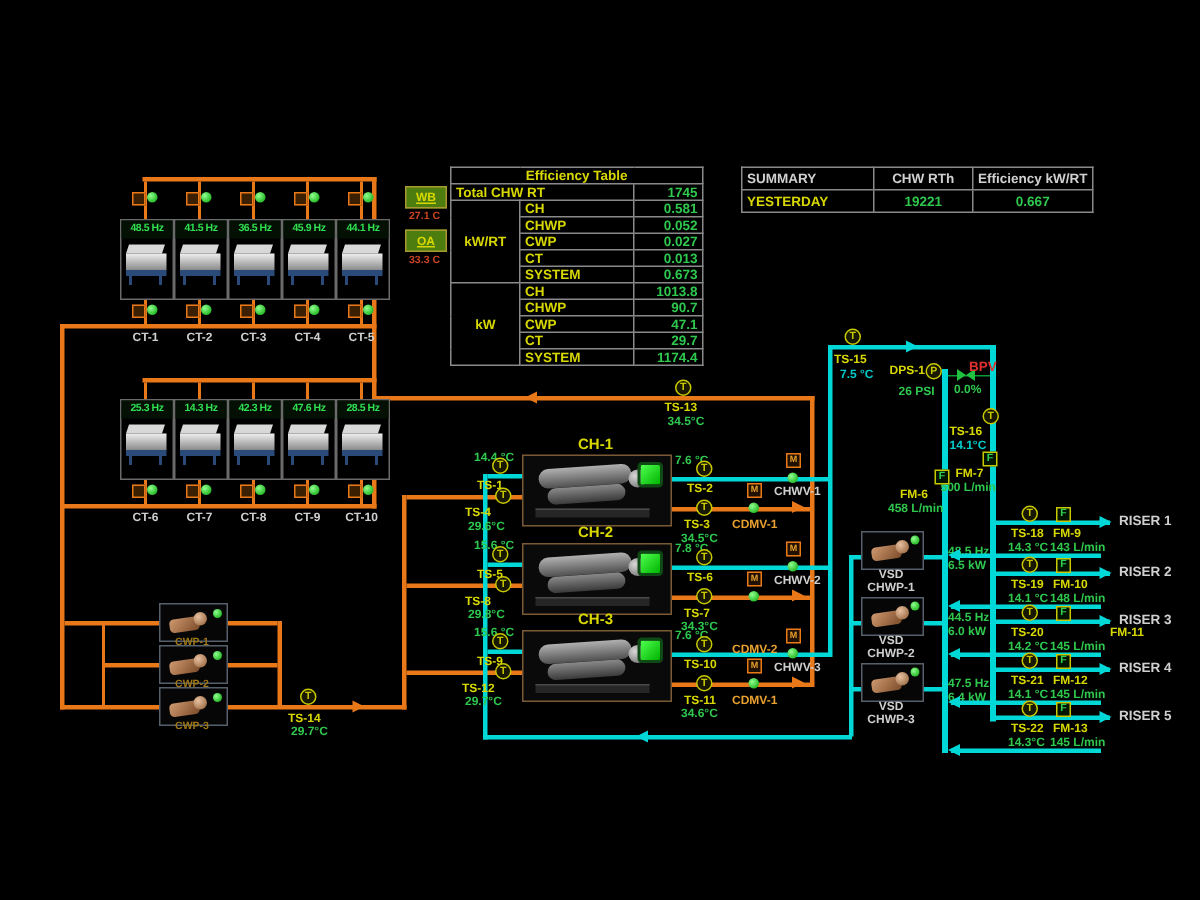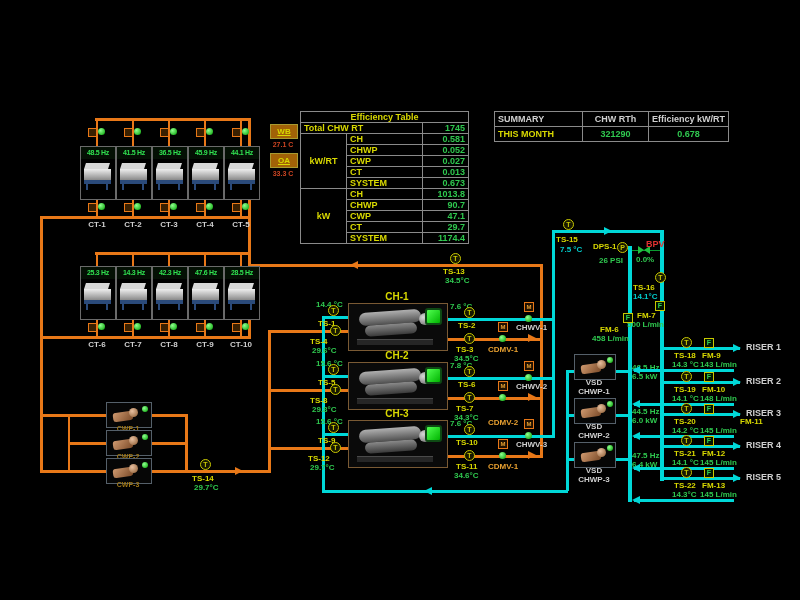--- a/index.html
+++ b/index.html
@@ -54,21 +54,21 @@
   table.scada{border-collapse:collapse;background:#000;}
   table.scada td{border:1px solid #8a8a8a;padding:0 3px;height:10px;
       font:bold 9px/10px "Liberation Sans",sans-serif;white-space:nowrap;}
   td.th{color:#d8d800;text-align:center;}
   td.yl{color:#d8d800;}
   td.ylc{color:#d8d800;text-align:center;}
   td.gv{color:#2fc84f;text-align:right;}
   td.gvc{color:#2fc84f;text-align:center;}
   td.wh{color:#d0d0d0;}
   td.whc{color:#d0d0d0;text-align:center;}
-  .wbox{position:absolute;width:26px;height:13px;border:1px solid #a89a30;background:#a16207;
+  .wbox{position:absolute;width:26px;height:13px;border:1px solid #a89a30;background:#4d7c0f;
       color:#d8d800;font:bold 8px/13px "Liberation Sans",sans-serif;text-align:center;text-decoration:underline;}
   .bow-l{position:absolute;width:0;height:0;border-left:6px solid #20c040;border-top:4px solid transparent;border-bottom:4px solid transparent;}
   .bow-r{position:absolute;width:0;height:0;border-right:6px solid #20c040;border-top:4px solid transparent;border-bottom:4px solid transparent;}
 </style>
 </head>
 <body>
 
 <div id="screen">
 
   <div class="po" style="left:95px;top:118px;width:156px;height:3px"></div>
@@ -334,23 +334,23 @@
         <col style="width:66px">
         <col style="width:62px">
       </colgroup>
     <tbody>
         <tr style="height:15px">
           <td class="wh">SUMMARY</td>
         <td class="whc">CHW RTh</td>
         <td class="whc">Efficiency kW/RT</td>
         </tr>
     <tr style="height:15px">
-          <td class="yl">THIS MONTH</td>
-        <td class="gvc">321290</td>
-        <td class="gvc">0.678</td>
+          <td class="yl">YESTERDAY</td>
+        <td class="gvc">19221</td>
+        <td class="gvc">0.667</td>
         </tr>
   </tbody>
     </table>
 
   <div class="ts" style="left:450px;top:253px">T</div>
   <div class="t y" style="left:443px;top:268px">TS-13</div>
   <div class="t g" style="left:445px;top:277px">34.5°C</div>
   <div class="ts" style="left:200px;top:459px">T</div>
   <div class="t y" style="left:192px;top:475px">TS-14</div>
   <div class="t g" style="left:194px;top:484px">29.7°C</div>
@@ -437,21 +437,21 @@
   <div class="ts" style="left:464px;top:366px">T</div>
   <div class="t y" style="left:458px;top:381px">TS-6</div>
   <div class="mbox" style="left:524px;top:361px">M</div>
   <div class="vdot" style="left:525px;top:374px"></div>
   <div class="t w" style="left:516px;top:383px">CHWV-2</div>
   <div class="ts" style="left:464px;top:392px">T</div>
   <div class="t y" style="left:456px;top:405px">TS-7</div>
   <div class="t g" style="left:454px;top:414px">34.3°C</div>
   <div class="mbox" style="left:498px;top:381px">M</div>
   <div class="vdot" style="left:499px;top:394px"></div>
-  <div class="t or" style="left:488px;top:419px">CDMV-2</div>
+  <div class="t or" style="left:488px;top:429px">CDMV-2</div>
 
   <div class="t g" style="left:450px;top:420px">7.6 °C</div>
   <div class="ts" style="left:464px;top:424px">T</div>
   <div class="t y" style="left:456px;top:439px">TS-10</div>
   <div class="mbox" style="left:524px;top:419px">M</div>
   <div class="vdot" style="left:525px;top:432px"></div>
   <div class="t w" style="left:516px;top:441px">CHWV-3</div>
   <div class="ts" style="left:464px;top:450px">T</div>
   <div class="t y" style="left:456px;top:463px">TS-11</div>
   <div class="t g" style="left:454px;top:472px">34.6°C</div>

